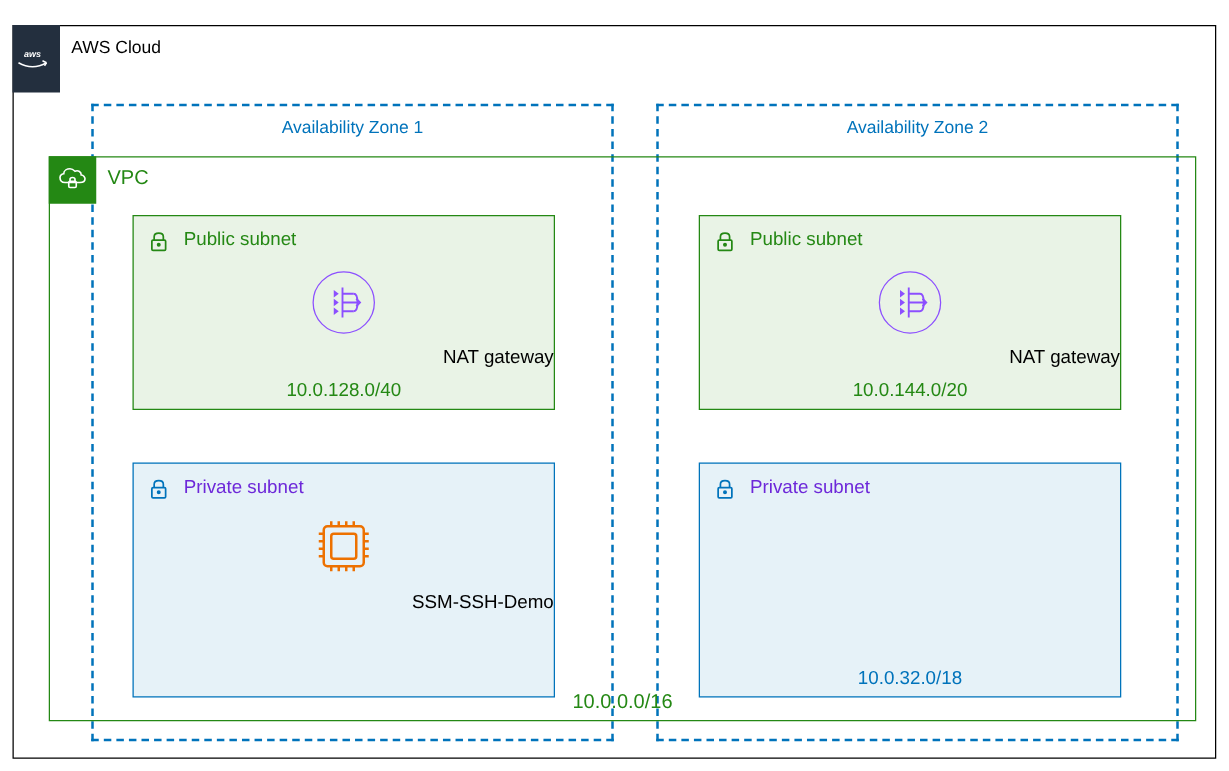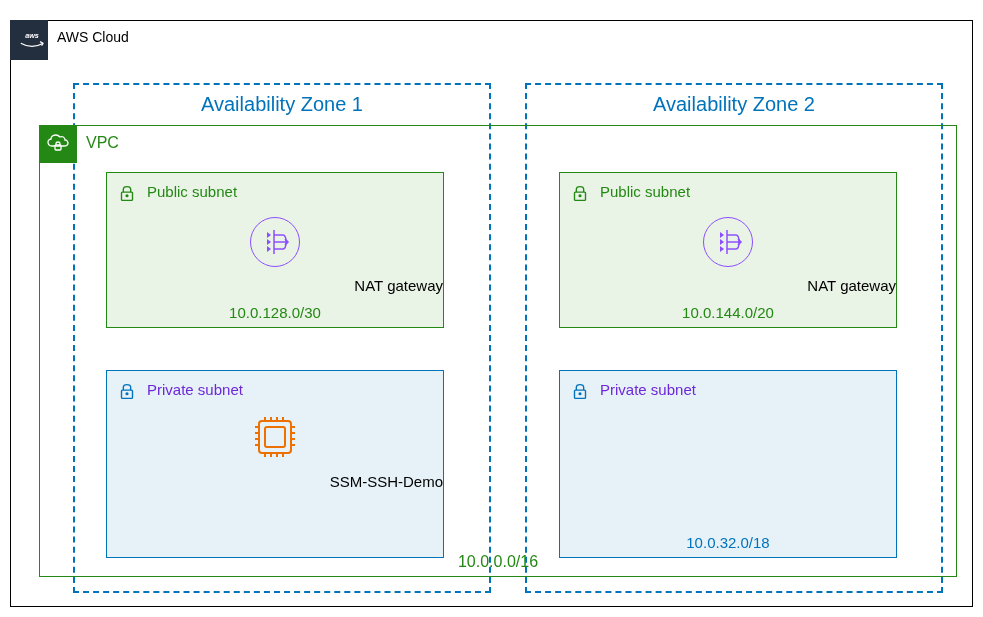--- a/index.html
+++ b/index.html
@@ -20,25 +20,25 @@
       top: 20px;
       width: 963px;
       height: 587px;
       border: 1px solid #000;
     }
     .aws-logo-box {
       position: absolute;
       left: -1px;
       top: -1px;
       width: 38px;
-      height: 40px;
+      height: 54px;
       background: #232F3E;
       display: flex;
       align-items: center;
-      justify-content: flex-end;
+      justify-content: flex-start;
     }
     .aws-logo-box svg {
       width: 32px;
       height: 20px;
     }
     .cloud-title {
       position: absolute;
       left: 46px;
       top: 8px;
       font-size: 14px;
@@ -51,21 +51,21 @@
       height: 510px;
       border: 2px dashed #0073BB;
     }
     .az1 { left: 62px; }
     .az2 { left: 514px; }
     .az-title {
       position: absolute;
       top: 8px;
       width: 100%;
       text-align: center;
-      font-size: 20px;
+      font-size: 14px;
       color: #0073BB;
     }
     .vpc-box {
       position: absolute;
       left: 28px;
       top: 104px;
       width: 918px;
       height: 452px;
       border: 1.5px solid #248814;
     }
@@ -232,21 +232,21 @@
           <path d="M10 22 L14 25 L10 28 Z" fill="#8C4FFF"></path>
           <line x1="17" y1="6" x2="17" y2="30" stroke="#8C4FFF" stroke-width="1.5"></line>
           <line x1="17" y1="11" x2="26" y2="11" stroke="#8C4FFF" stroke-width="1.5"></line>
           <line x1="17" y1="18" x2="30" y2="18" stroke="#8C4FFF" stroke-width="1.5"></line>
           <line x1="17" y1="25" x2="26" y2="25" stroke="#8C4FFF" stroke-width="1.5"></line>
           <path d="M26 11 C30 11 30 25 26 25" stroke="#8C4FFF" stroke-width="1.5" fill="none"></path>
           <path d="M28 15 L31 18 L28 21" stroke="#8C4FFF" stroke-width="1.5" fill="none"></path>
         </svg>
       </div>
       <div class="nat-label">NAT gateway</div>
-      <div class="subnet-cidr">10.0.128.0/30</div>
+      <div class="subnet-cidr">10.0.128.0/40</div>
     </div>
 
     <div class="subnet-box private-subnet subnet-az1">
       <div class="subnet-icon-box">
         <svg width="22" height="22" viewBox="0 0 24 24" fill="none" stroke-width="1.5">
           <rect x="6" y="11" width="12" height="9" rx="1"></rect>
           <path d="M8 11 V8 C8 6 10 5 12 5 C14 5 16 6 16 8 V11"></path>
           <circle cx="12" cy="15" r="1" fill="#0073BB"></circle>
         </svg>
       </div>

